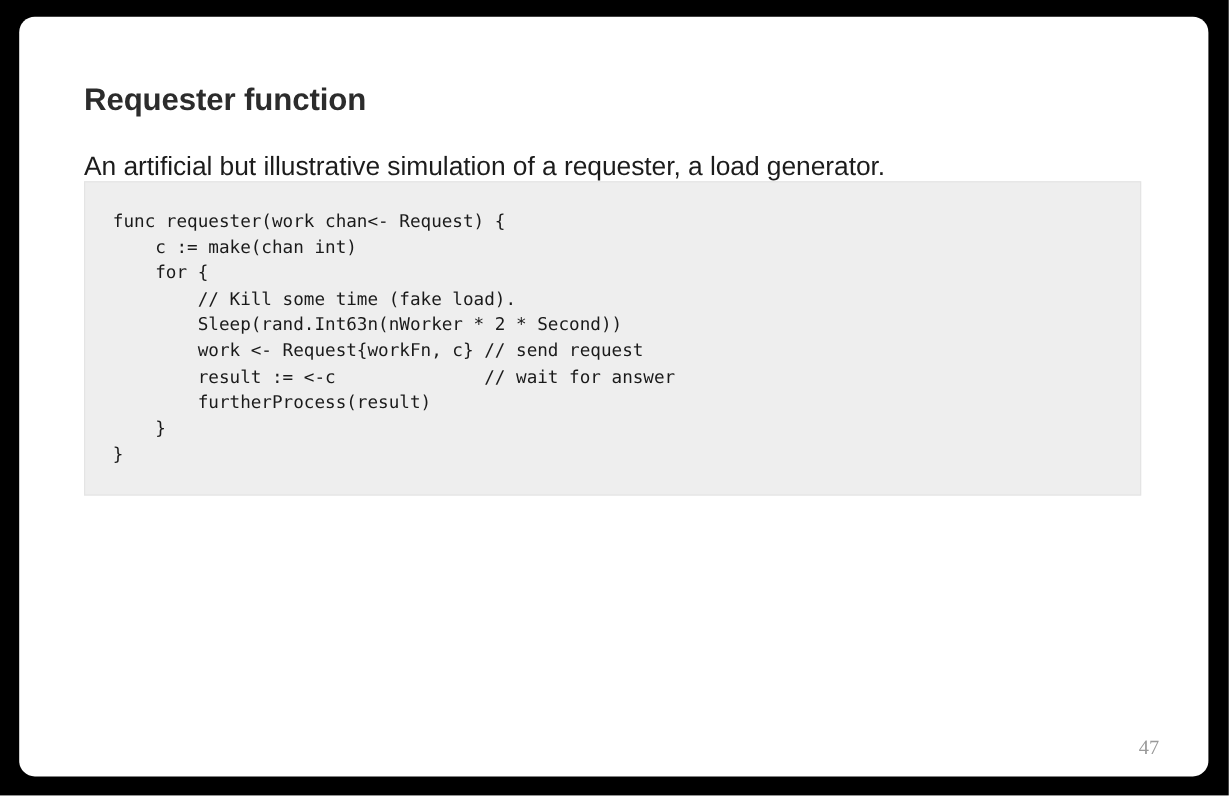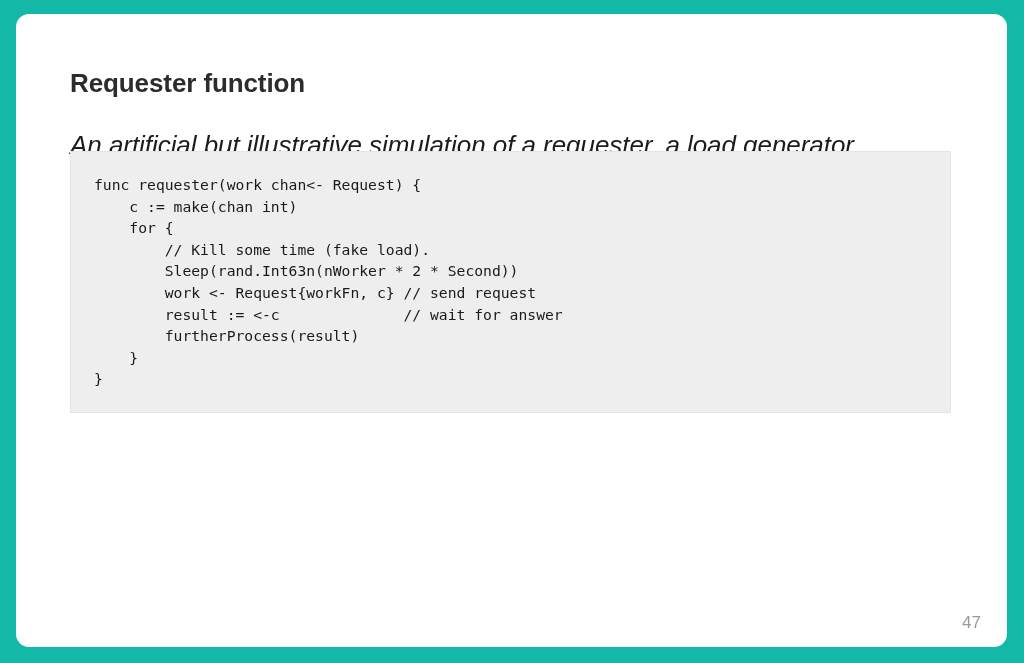--- a/index.html
+++ b/index.html
@@ -12,21 +12,21 @@
     height: 663px;
     background: #b4b4b4;
     font-family: "Liberation Sans", sans-serif;
     overflow: hidden;
   }
 
   #slide-stage {
     position: relative;
     width: 1024px;
     height: 663px;
-    background: #14b8a6;
+    background: #000000;
   }
 
   #slide {
     position: absolute;
     left: 16px;
     top: 14px;
     width: 991px;
     height: 633px;
     background: #ffffff;
     border-radius: 13px;
@@ -42,26 +42,25 @@
     font-weight: bold;
     color: #2c2c2c;
     letter-spacing: -0.1px;
     white-space: nowrap;
   }
 
   #slide-subtitle {
     position: absolute;
     left: 54px;
     top: 90px;
-    font-size: 26px;
+    font-size: 22px;
     font-weight: normal;
     color: #1c1c1c;
     letter-spacing: -0.05px;
     white-space: nowrap;
-    font-style: italic;
   }
 
   #code-block {
     position: absolute;
     left: 54px;
     top: 137px;
     width: 881px;
     box-sizing: border-box;
     background: #eeeeee;
     border: 1px solid #e4e4e4;
@@ -73,25 +72,26 @@
     font-family: "DejaVu Sans Mono", monospace;
     font-size: 14.7px;
     line-height: 21.6px;
     color: #1a1a1a;
     white-space: pre;
     tab-size: 4;
   }
 
   #page-number {
     position: absolute;
-    right: 26px;
+    right: 41px;
     bottom: 14px;
     font-size: 17px;
     color: #9a9a9a;
     font-weight: normal;
+    font-family: Liberation Serif, serif;
   }
 </style>
 </head>
 <body>
 
 <div id="slide-stage">
 
   <div id="slide">
 
     <h1 id="slide-title">Requester function</h1>

